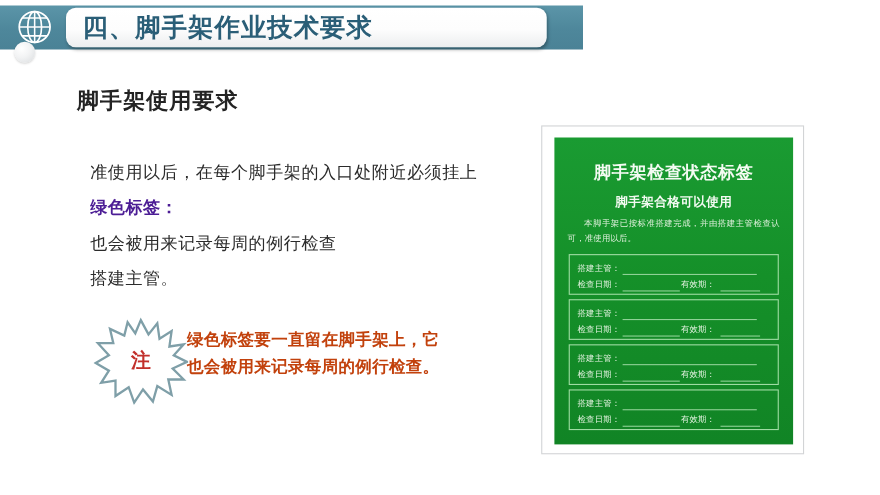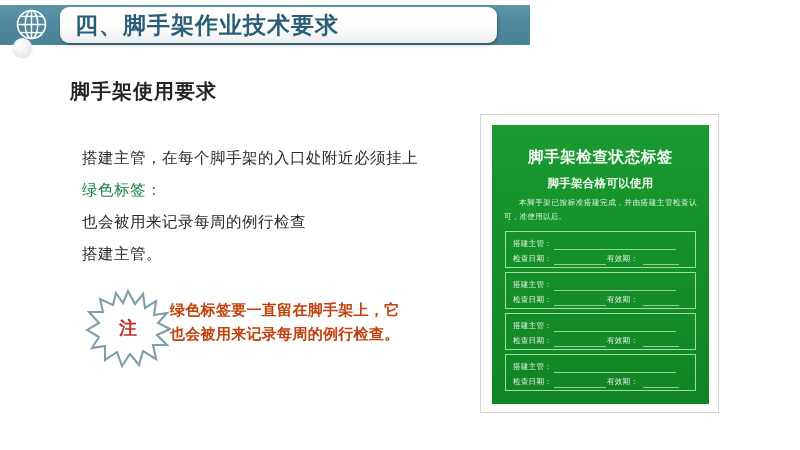--- a/index.html
+++ b/index.html
@@ -95,22 +95,22 @@
 
   #body-text .line {
     font-size: 15.5px;
     line-height: 32px;
     color: #2b2b2b;
     white-space: nowrap;
     letter-spacing: 0.5px;
   }
 
   #body-text .line.green {
-    color: #15803d;
-    font-weight: normal;
+    color: #4c1d95;
+    font-weight: bold;
   }
 
   
   #note-block {
     position: absolute;
     left: 85px;
     top: 288px;
     width: 380px;
     height: 85px;
   }
@@ -148,21 +148,21 @@
     line-height: 24px;
     font-weight: bold;
     color: #c2410c;
     white-space: nowrap;
     letter-spacing: 0.3px;
   }
 
   
   #sign-card {
     position: absolute;
-    left: 480px;
+    left: 492px;
     top: 114px;
     width: 239px;
     height: 299px;
     background: #ffffff;
     border: 1px solid #d2d4d6;
   }
 
   #sign {
     position: absolute;
     left: 11px;
@@ -283,21 +283,21 @@
 
   <div id="header-plate"></div>
 
   <div id="header-title">四、脚手架作业技术要求</div>
 
   <div id="header-dot"></div>
 
   <div id="section-heading">脚手架使用要求</div>
 
   <div id="body-text">
-    <div class="line">搭建主管，在每个脚手架的入口处附近必须挂上</div>
+    <div class="line">准使用以后，在每个脚手架的入口处附近必须挂上</div>
     <div class="line green">绿色标签：</div>
     <div class="line">也会被用来记录每周的例行检查</div>
     <div class="line">搭建主管。</div>
   </div>
 
   <div id="note-block">
 
     <div id="starburst">
       <svg width="86" height="80" viewBox="0 0 86 80">
         <polygon points="43,3 50,16 58,6 60,20 71,13 69,27 82,25 73,35 85,41 72,47 82,57 68,57 71,71 58,63 54,77 45,66 37,78 32,64 20,72 20,58 7,60 14,49 2,42 14,35 4,24 18,24 15,11 28,17 31,5 38,15" fill="#ffffff" stroke="#7f9fa8" stroke-width="2.1" stroke-linejoin="miter"></polygon>

